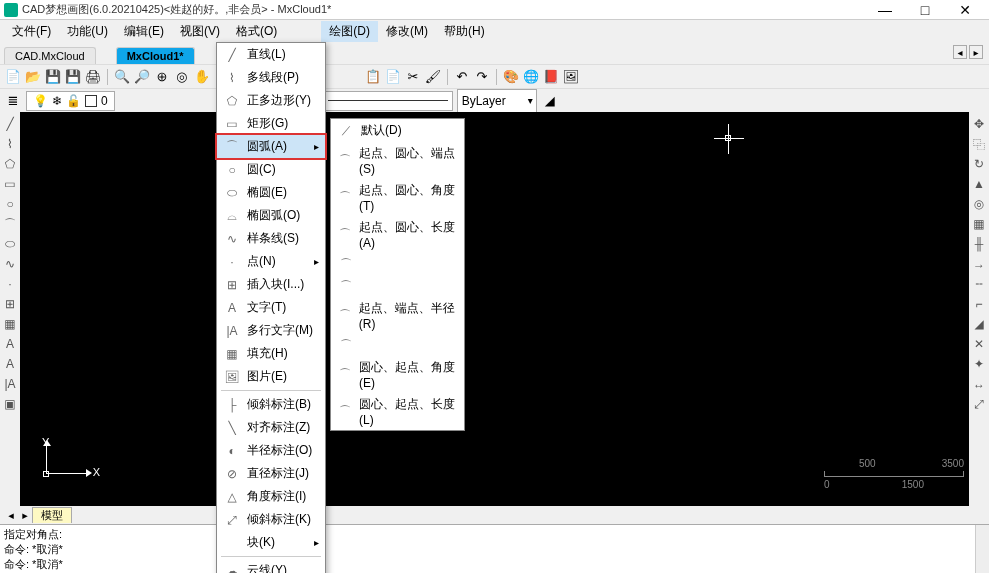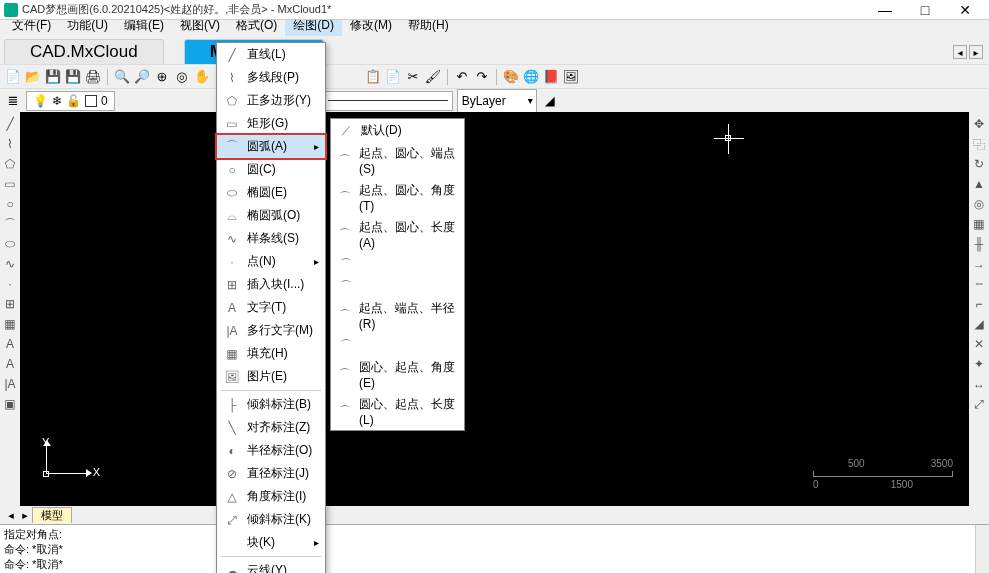--- a/index.html
+++ b/index.html
@@ -36,44 +36,44 @@
       display: flex;
       align-items: center;
       justify-content: center;
       font-size: 14px;
       cursor: pointer;
     }
     .menubar {
       height: 22px;
       background: #f0f0f0;
       display: flex;
-      align-items: flex-end;
+      align-items: center;
       padding: 6px 4px;
       font-size: 12px;
     }
     .menu-item {
       padding: 2px 8px;
       cursor: pointer;
     }
-    .menu-item.open { background: #cde4f7; }
+    .menu-item.open { background: #cde4f7; margin-left: 36px; }
     .tabbar {
       height: 22px;
       background: #f0f0f0;
       display: flex;
       align-items: flex-end;
       padding: 0 4px;
     }
     .tab {
-      padding: 2px 25px;
+      padding: 2px 10px;
       background: #e8e8e8;
       border: 1px solid #ccc;
       border-bottom: none;
       margin-right: 20px;
       border-radius: 3px 3px 0 0;
-      font-size: 17px;
+      font-size: 11px;
       cursor: pointer;
     }
     .tab.active { background: #0ea5e9; font-weight: bold; }
     .tab-close { position: absolute; right: 6px; top: 45px; display:flex; gap:2px;}
     .tab-close span { width:14px; height:14px; border:1px solid #aaa; display:flex; align-items:center; justify-content:center; font-size:10px; cursor:pointer;}
     .toolbar {
       height: 24px;
       background: #f0f0f0;
       border-top: 1px solid #ddd;
       display: flex;
@@ -161,21 +161,21 @@
     .ucs-icon {
       position: absolute;
       bottom: 20px;
       left: 20px;
       color: #fff;
       font-size: 11px;
     }
     .scale-bar {
       position: absolute;
       bottom: 16px;
-      right: 16px;
+      right: 5px;
       color: #888;
       font-size: 10px;
     }
     .scale-line { width:140px; height:6px; border:1px solid #888; border-top:none; margin-top:2px;}
     .scale-labels { display:flex; justify-content:space-between; width:140px;}
     .scale-bottom { display:flex; justify-content:space-between; width:140px; color:#888; font-size:10px; margin-top:2px;}
     .model-tabs {
       height: 18px;
       background: #f0f0f0;
       display: flex;

